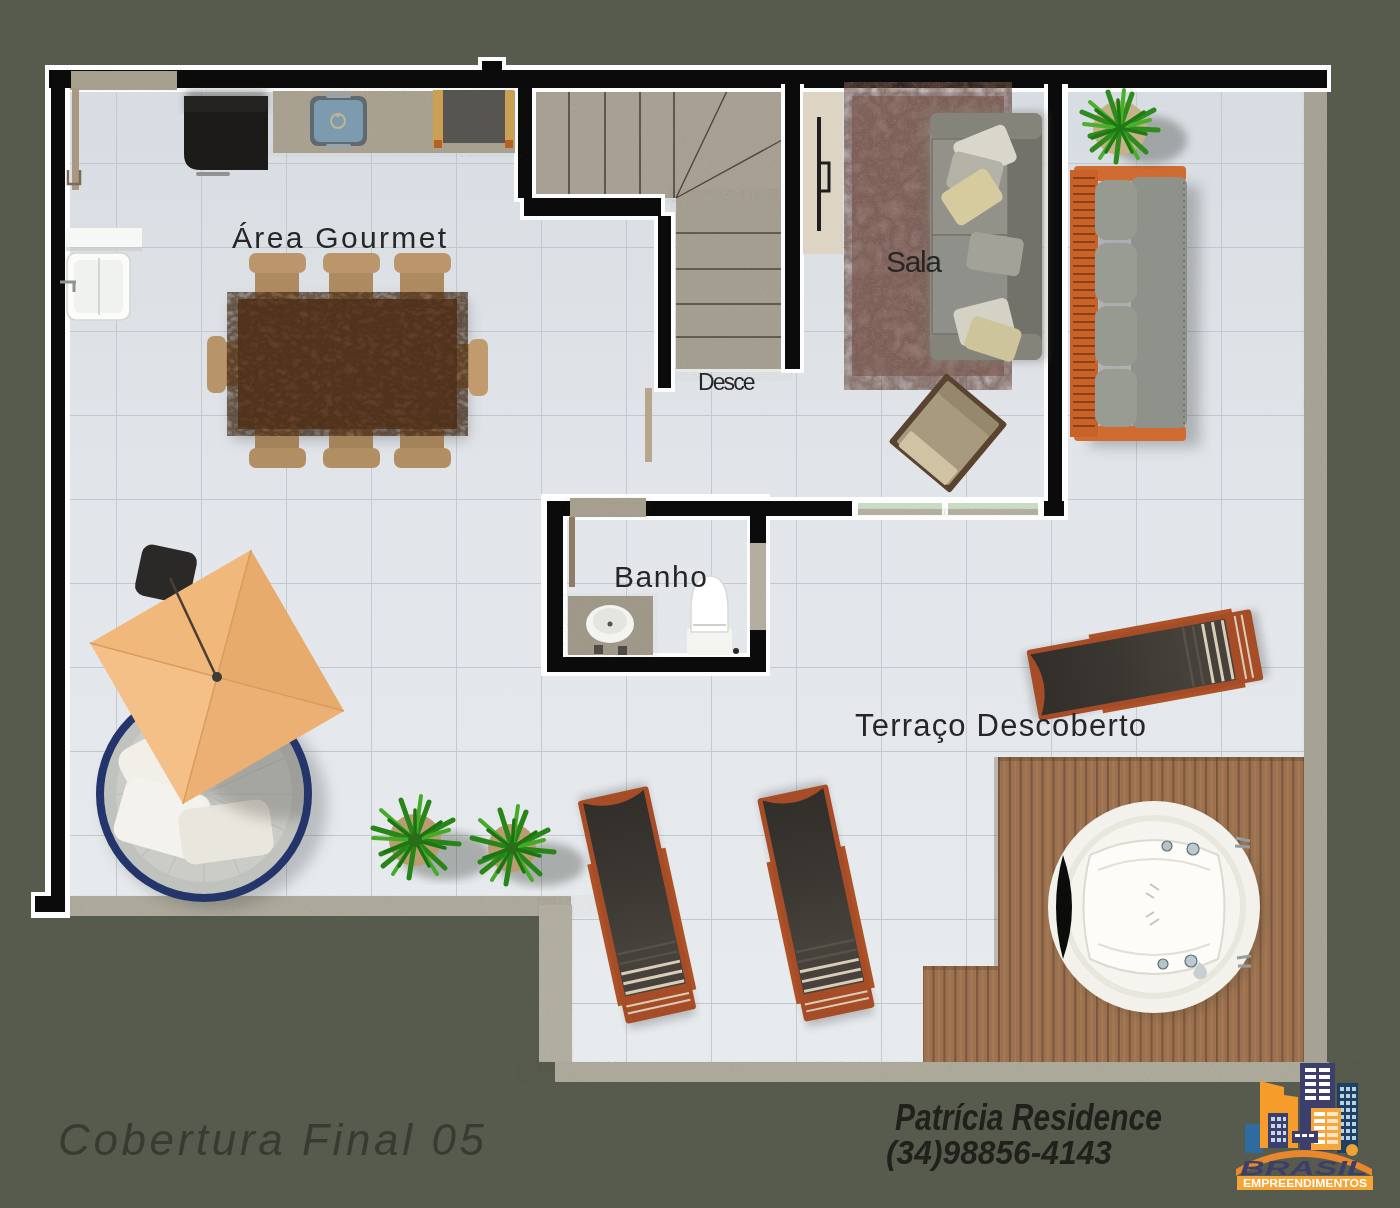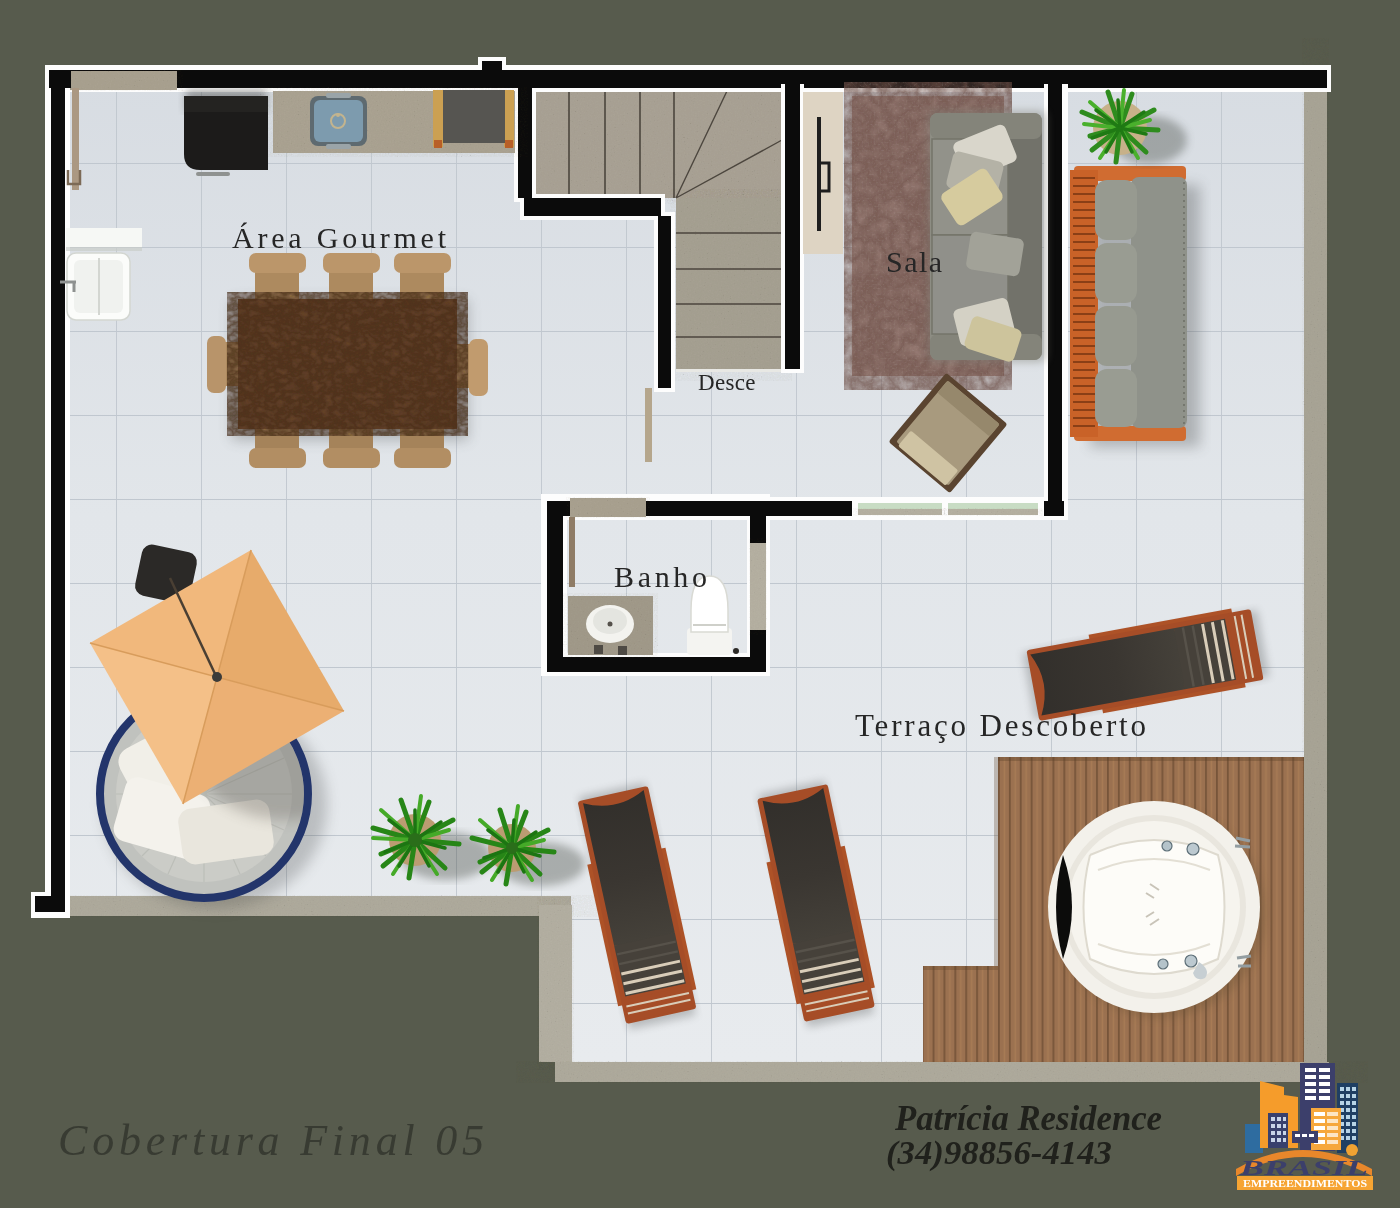--- a/index.html
+++ b/index.html
@@ -1,16 +1,16 @@
 <!DOCTYPE html>
 <html><head>
 <meta charset="utf-8">
 <style>
 html,body{margin:0;padding:0;background:#575b4d;}
-#c{position:relative;width:1400px;height:1208px;overflow:hidden;font-family:Liberation Serif, serif;background:#fca5a5;}
+#c{position:relative;width:1400px;height:1208px;overflow:hidden;font-family:Liberation Sans, sans-serif;background:#fca5a5;}
 </style>
 </head>
 <body>
 <div id="c">
 <svg width="1400" height="1208" viewBox="0 0 1400 1208">
 <defs>
 <filter id="concrete" x="-5%" y="-5%" width="110%" height="110%">
 <feTurbulence type="fractalNoise" baseFrequency="0.7" numOctaves="2" seed="7" result="n"></feTurbulence>
 <feColorMatrix in="n" type="luminanceToAlpha" result="na"></feColorMatrix>
 <feComponentTransfer in="na" result="na2">

